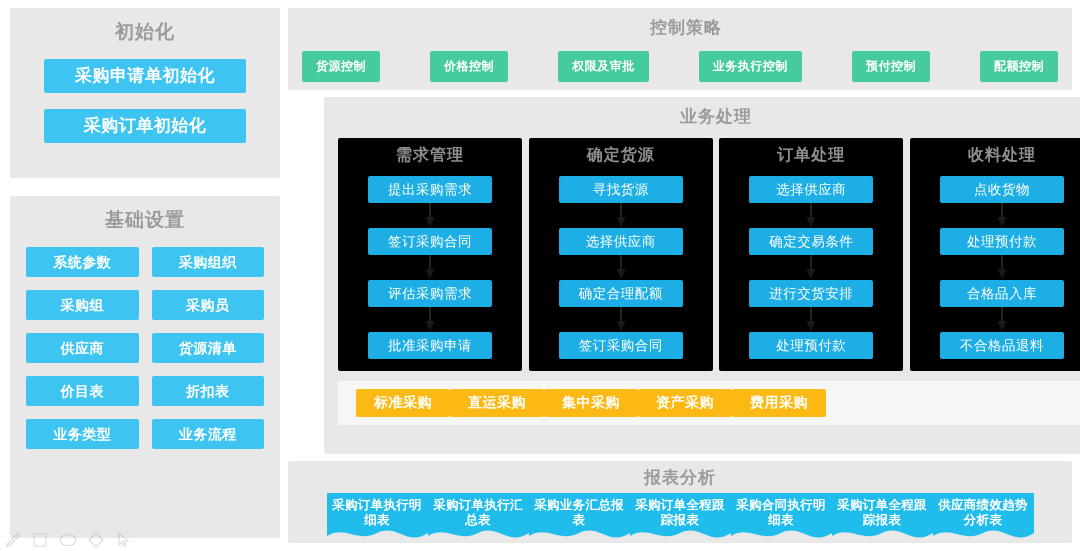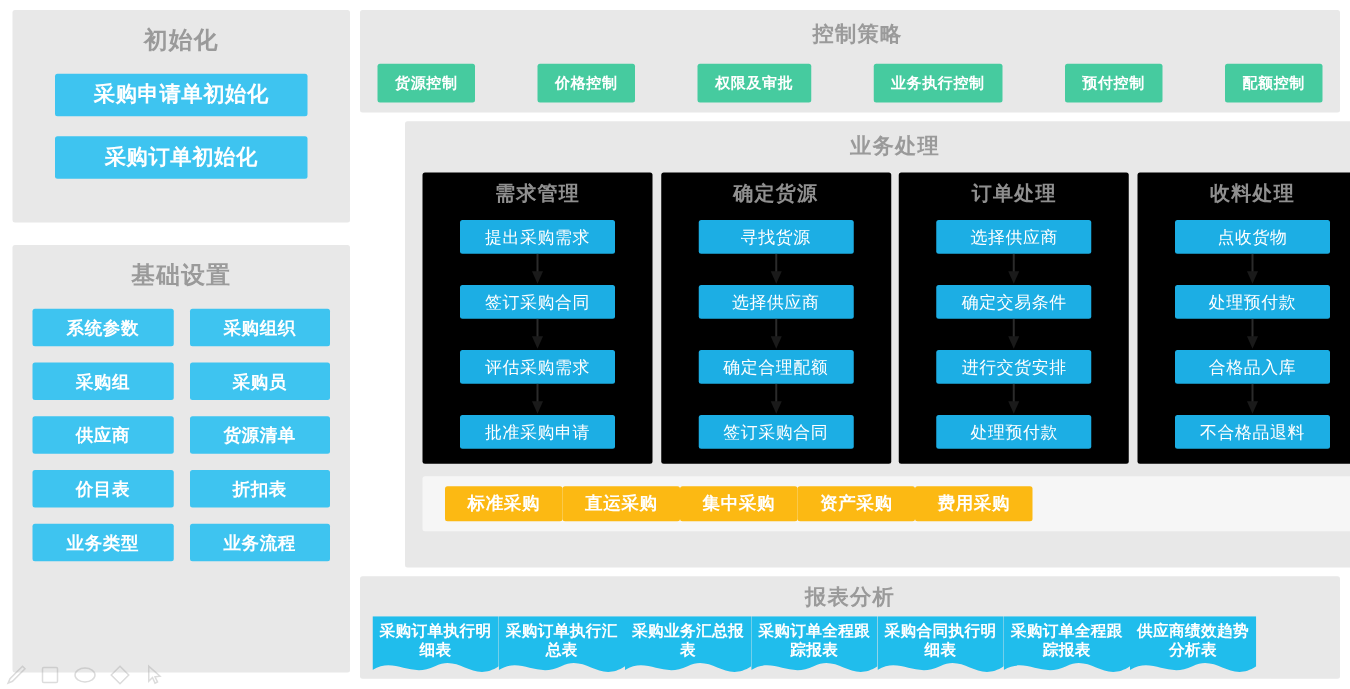--- a/index.html
+++ b/index.html
@@ -88,21 +88,21 @@
   .btn-orange {
     background: #fcb913; color: #fff; font-weight: bold; font-size: 14px;
     border: none; border-radius: 2px; height: 28px; padding: 0 18px;
     cursor: pointer; letter-spacing: .5px;
   }
 
   
   #panel-report { left: 288px; top: 461px; width: 784px; height: 82px; }
   #panel-report .panel-title { font-size: 17px; padding-top: 5px; }
   .report-row {
-    display: flex; justify-content: flex-start;
+    display: flex; justify-content: center;
     padding: 4px 10px 0 10px;
   }
   .report-card {
     position: relative; width: 101px; height: 50px; cursor: pointer;
   }
   .report-card .ribbon {
     position: absolute; inset: 0; width: 101px; height: 50px;
   }
   .report-card .rtext {
     position: absolute; inset: 0;

